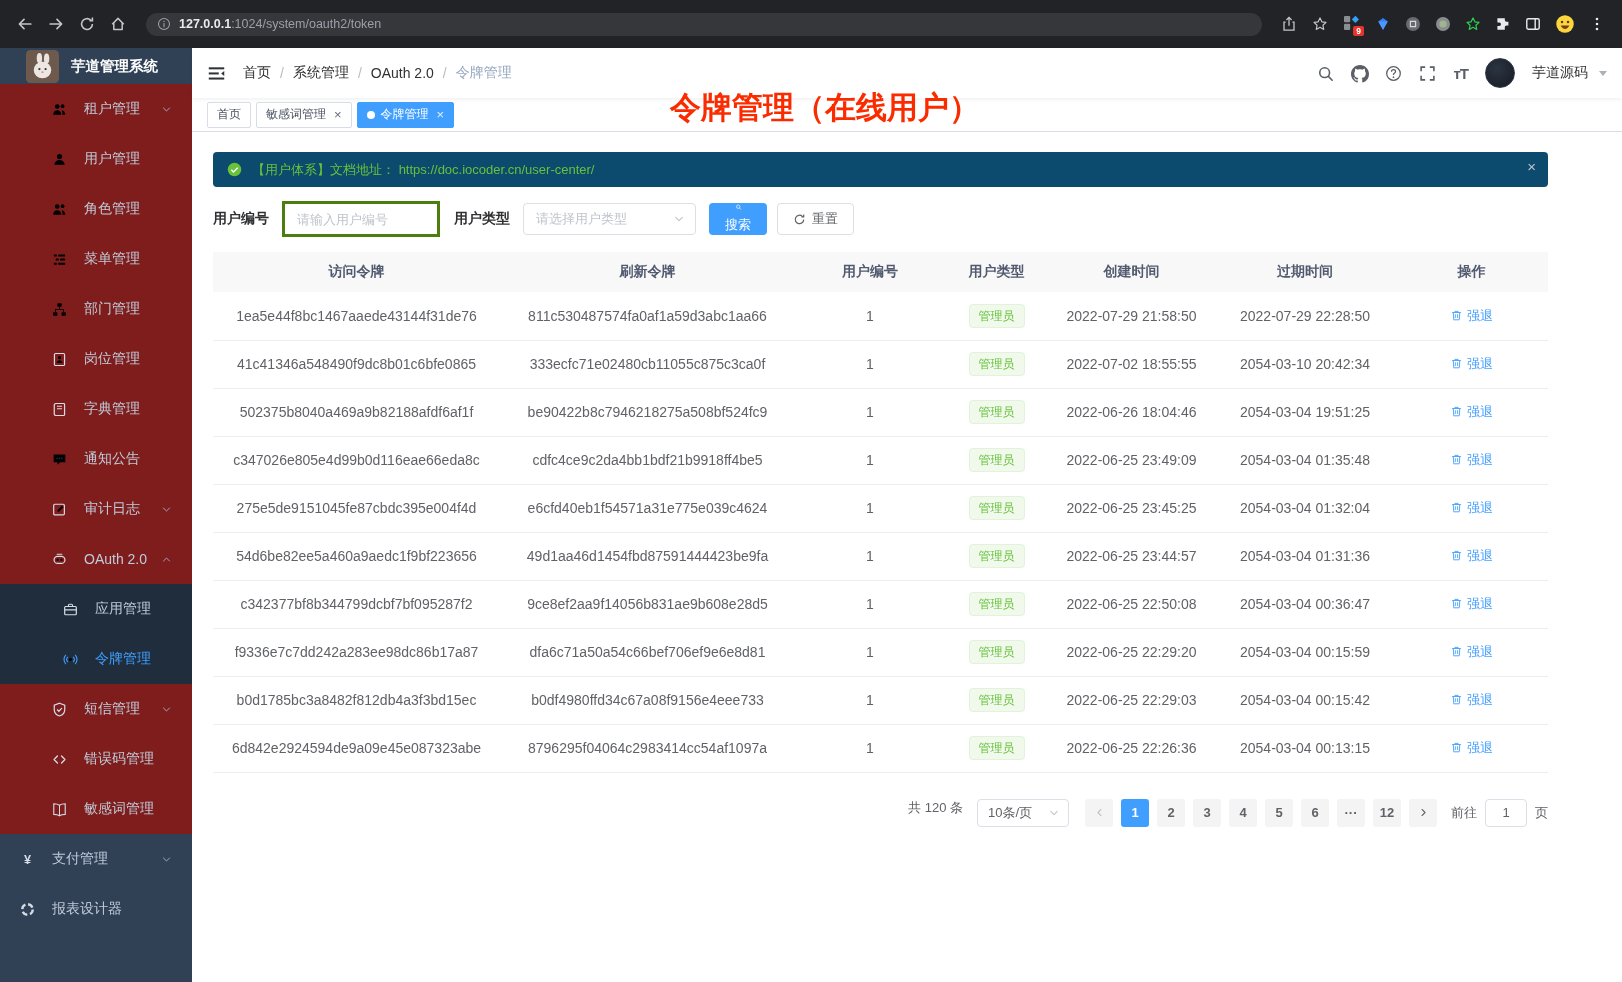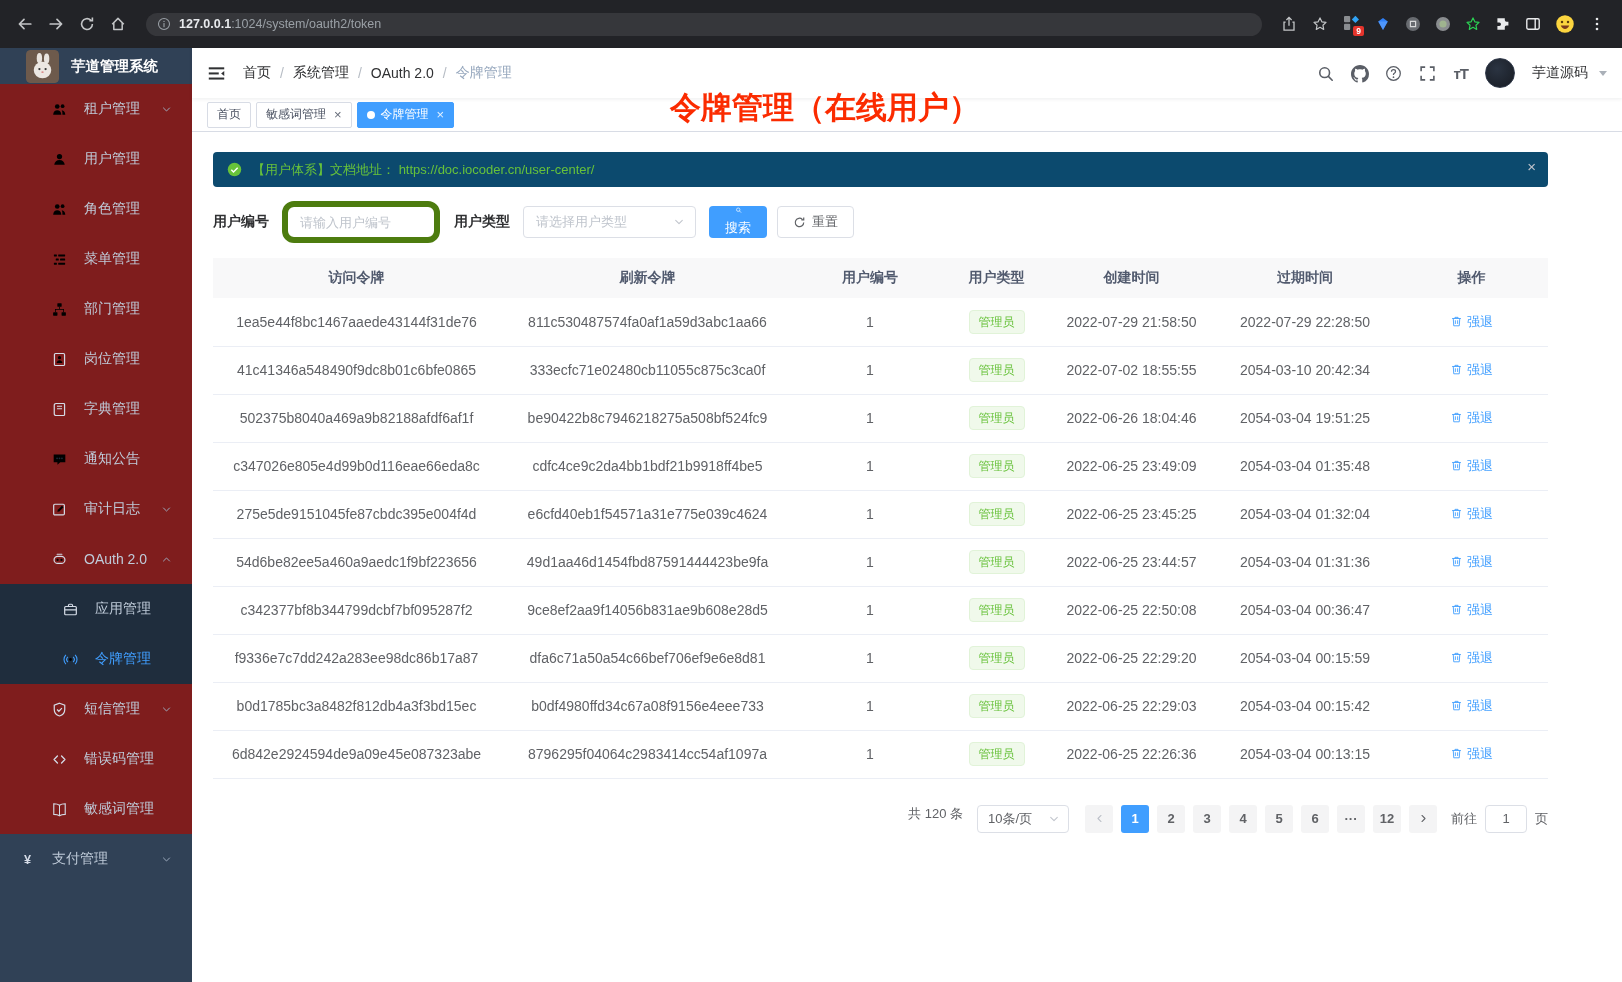--- a/index.html
+++ b/index.html
@@ -58,21 +58,21 @@
   .annotation{position:absolute;left:478px;top:39px;font-size:31px;font-weight:700;color:#fb2b00;z-index:6;pointer-events:none;white-space:nowrap;}
 
   .content{padding:20px 74px 0 21px;}
   .alert{height:35px;background:#0c4a6e;border-radius:4px;display:flex;align-items:center;padding:0 14px;font-size:13px;color:#67c23a;position:relative;}
   .alert .chk{width:15px;height:15px;margin-right:10px;flex:none;}
   .alert a{color:#67c23a;text-decoration:none;cursor:pointer;}
   .aclose{position:absolute;right:12px;top:7px;color:#c0c4cc;font-size:15px;cursor:pointer;line-height:1;}
 
   .filters{display:flex;align-items:center;margin-top:14px;font-size:14px;}
   .flabel{font-weight:700;color:#303133;margin-right:13px;white-space:nowrap;}
-  .finput{width:158px;height:32px;border:6px solid #4d7c0f;border-radius:12px;padding:15px 12px;font-size:13px;color:#606266;margin-right:14px;outline:none;font-family:inherit;}
+  .finput{width:158px;height:32px;border:3px solid #4d7c0f;border-radius:0;padding:15px 12px;font-size:13px;color:#606266;margin-right:14px;outline:none;font-family:inherit;}
   .finput::placeholder{color:#bfc4cc;}
   .fselect{width:173px;height:32px;border:1px solid #dcdfe6;border-radius:4px;display:flex;align-items:center;justify-content:space-between;padding:0 10px 0 12px;color:#bfc4cc;font-size:13px;margin-right:13px;cursor:pointer;background:#fff;}
   .fselect svg,.pg-size svg{width:12px;height:12px;color:#c0c4cc;}
   .btn{height:32px;border-radius:4px;display:inline-flex;align-items:center;gap:6px;font-size:13px;padding:0 15px;cursor:pointer;border:1px solid transparent;background:#fff;font-family:inherit;}
   .btn svg{width:13px;height:13px;}
   .btn-primary{background:#409eff;color:#fff;margin-right:10px;flex-direction:column;}
   .btn-plain{border-color:#dcdfe6;color:#606266;}
 
   table.grid{width:100%;border-collapse:collapse;margin-top:15px;table-layout:fixed;}
   .grid th{height:40px;background:#f8f8f9;font-size:14px;font-weight:700;color:#515a6e;text-align:center;}
@@ -359,20 +359,26 @@
             <svg class="icn micon" viewBox="0 0 16 16">
               <text x="8" y="12.6" text-anchor="middle" font-size="13.5" font-weight="700" fill="currentColor">¥</text>
             </svg>
             <span>支付管理</span>
             <span class="chev">
               <svg class="icn " viewBox="0 0 16 16">
                 <path d="M3.6 5.8L8 10.2l4.4-4.4" fill="none" stroke="currentColor" stroke-width="1.4" stroke-linecap="round" stroke-linejoin="round"></path>
               </svg>
             </span>
           </div>
+          <div class="mi root">
+            <svg class="icn micon" viewBox="0 0 16 16">
+              <circle cx="8" cy="8" r="5.6" fill="none" stroke="currentColor" stroke-width="2.5" stroke-dasharray="5.8 3"></circle>
+            </svg>
+            <span>报表设计器</span>
+          </div>
         </nav>
     </aside>
 
     <div class="main">
       <header class="navbar">
         <span class="hamb">
             <svg class="icn" style="width:19px;height:19px" viewBox="0 0 16 16">
               <rect x="1.5" y="2.8" width="13" height="1.7" fill="currentColor"></rect>
               <rect x="1.5" y="7.1" width="8.4" height="1.7" fill="currentColor"></rect>
               <rect x="1.5" y="11.4" width="13" height="1.7" fill="currentColor"></rect>

